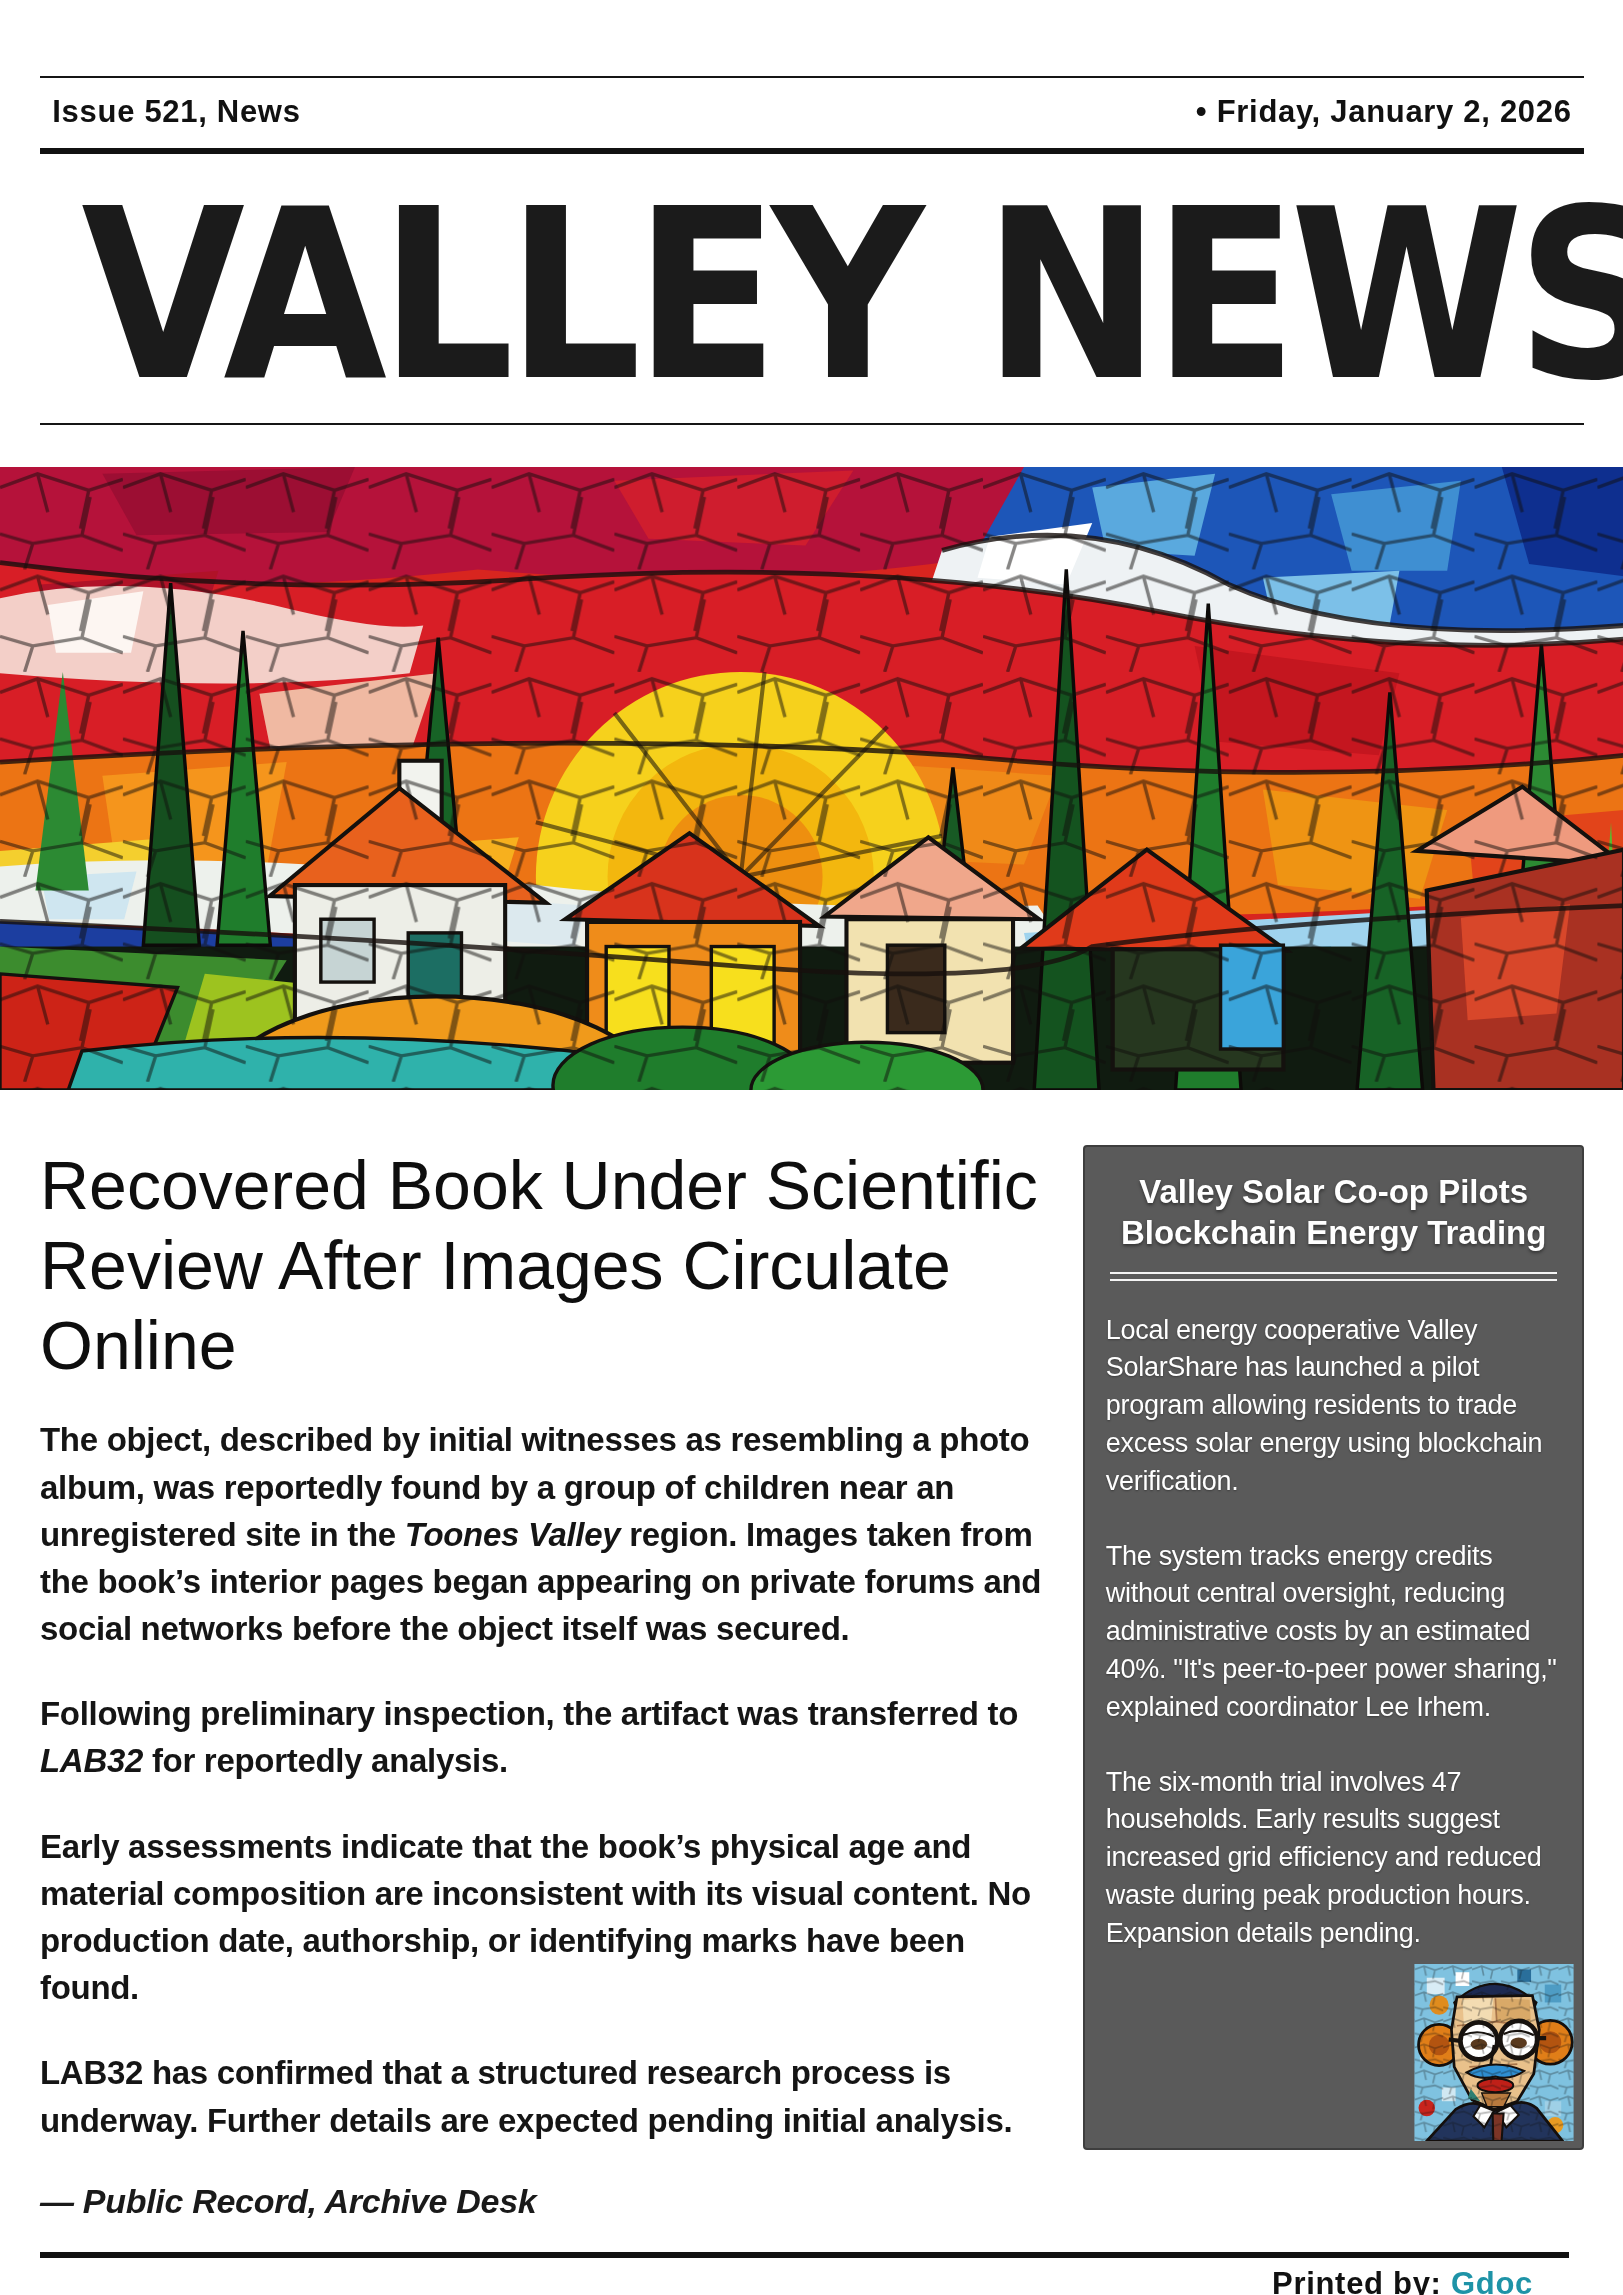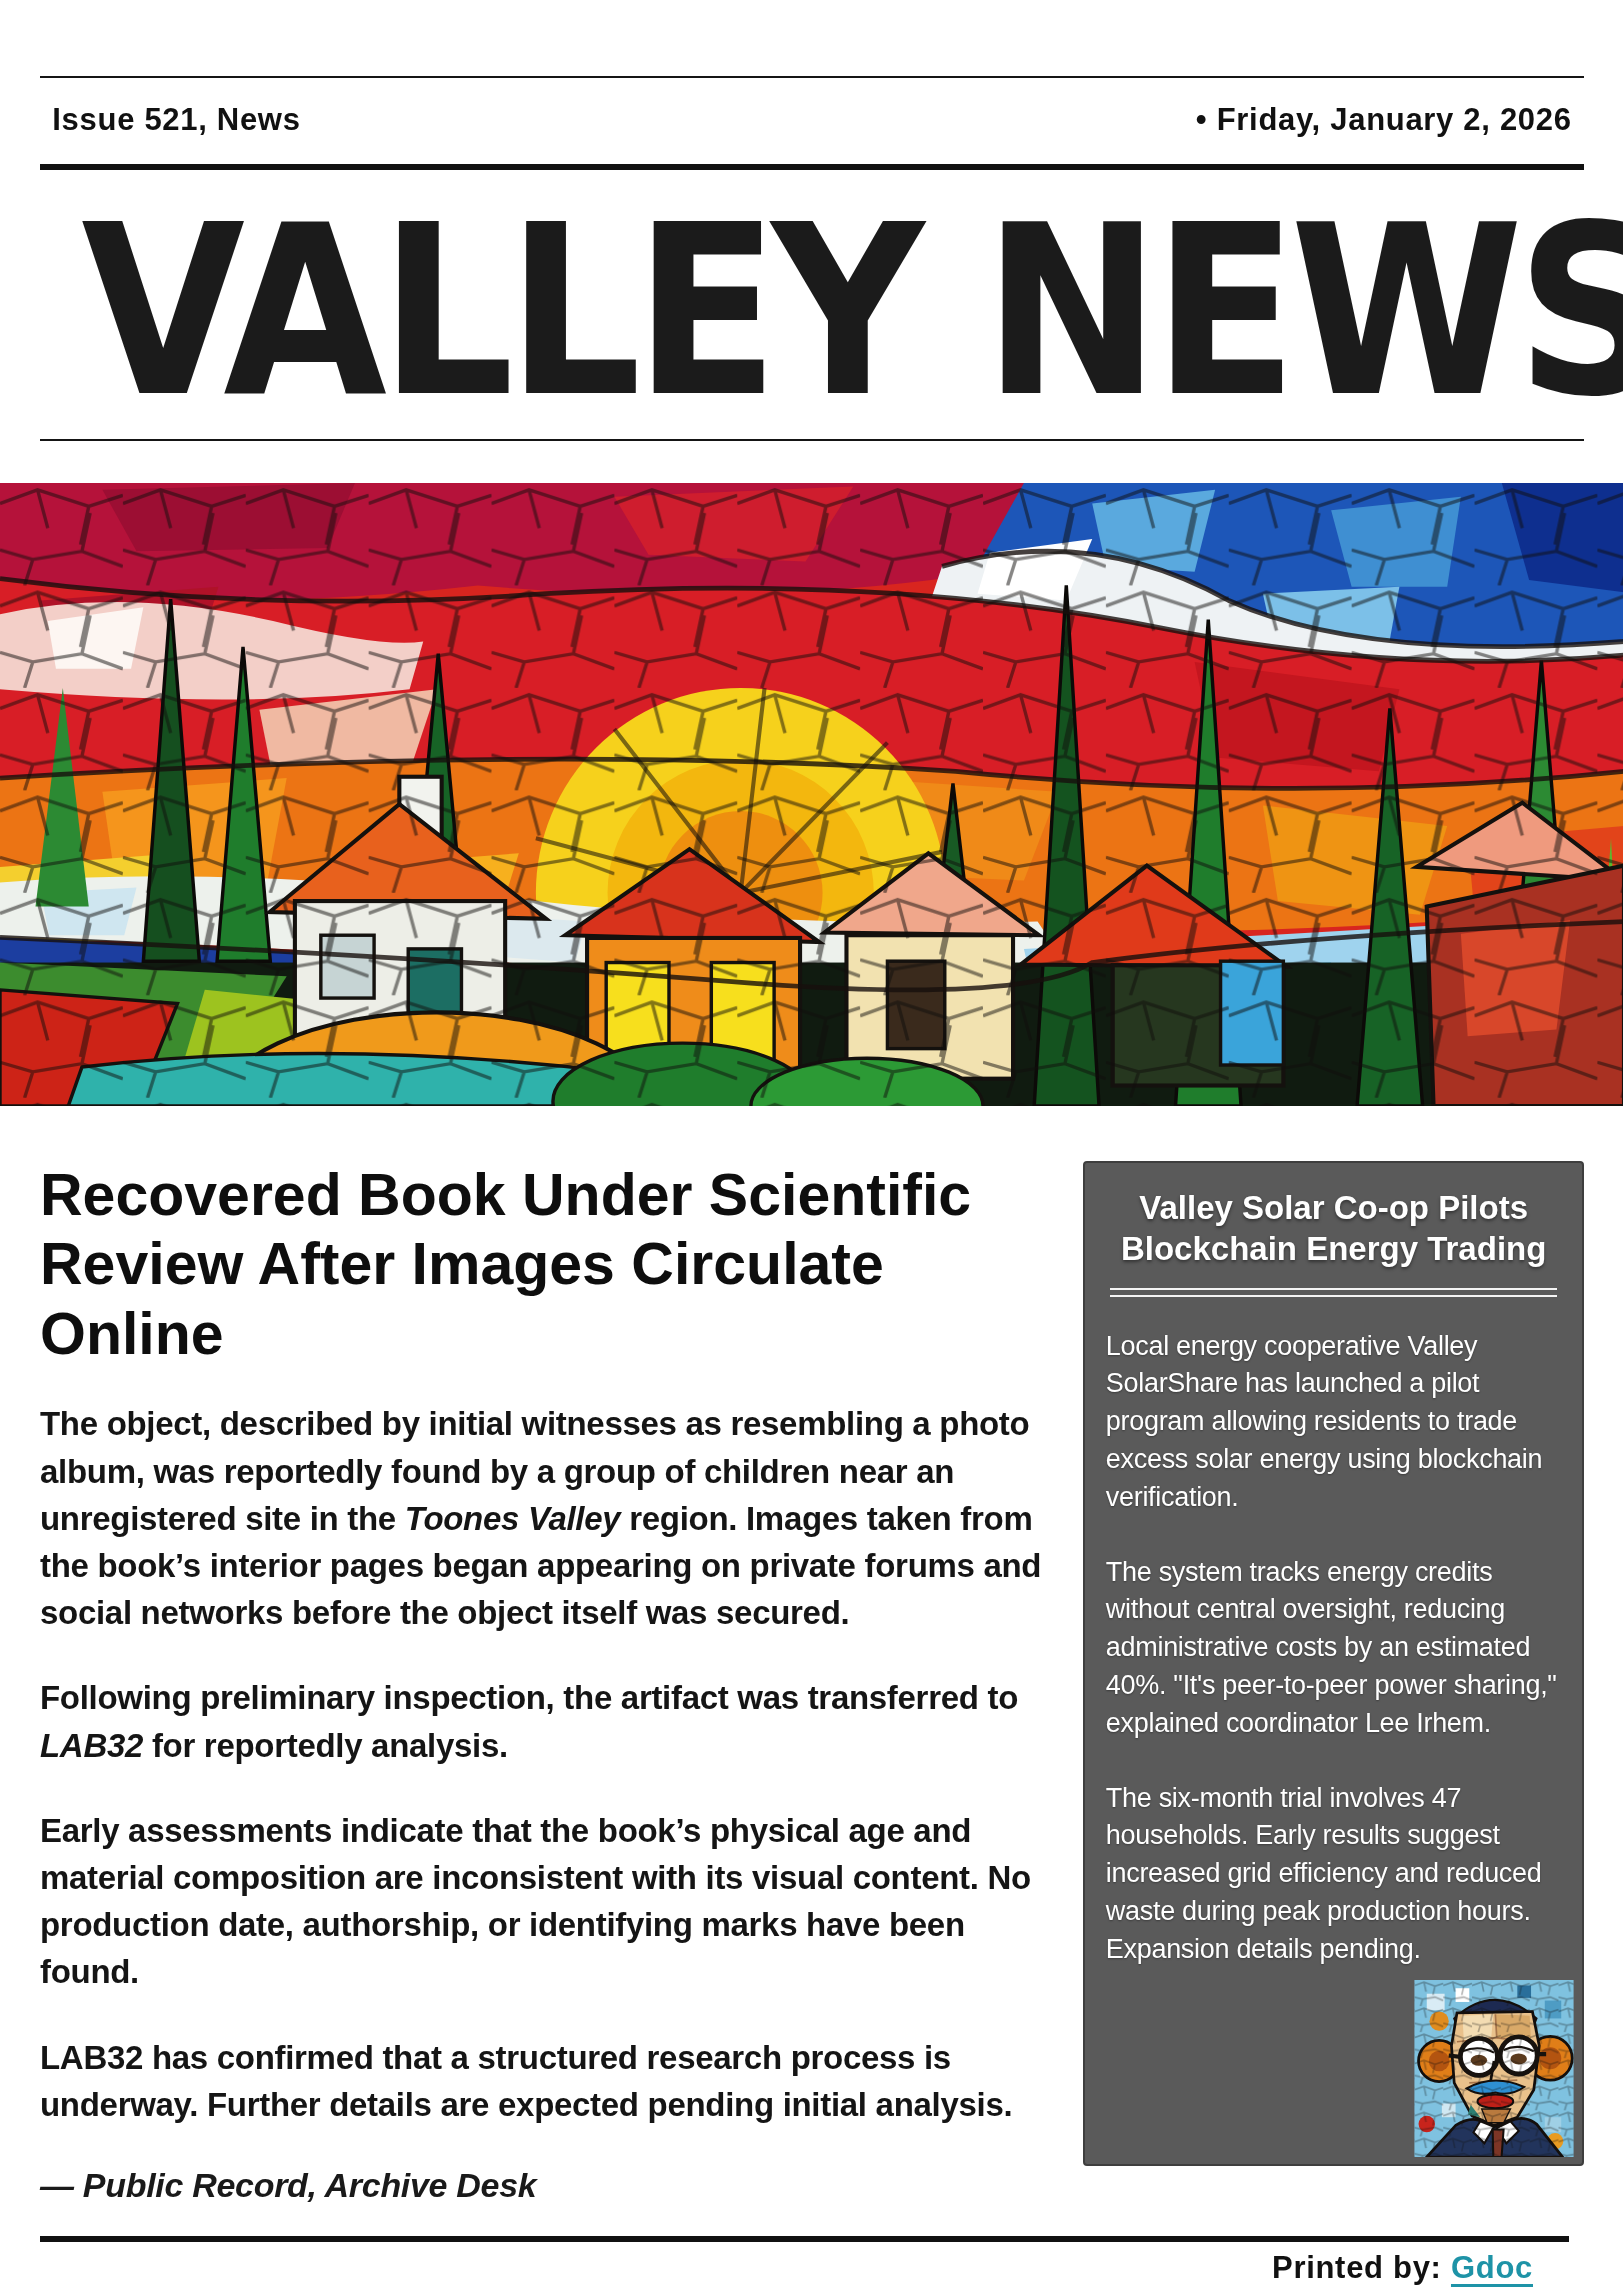--- a/index.html
+++ b/index.html
@@ -6,36 +6,36 @@
   body{
     width:1624px;height:2295px;overflow:hidden;position:relative;
     background:#ffffff;color:#141414;
     font-family:"Liberation Sans", sans-serif;
   }
   .rule{border:0;border-top:2.7px solid #151515;margin:0 40px;}
   #rule-top{margin-top:76px;}
   .rule-thick{border-top:6.1px solid #111;}
   .topbar{
     display:flex;justify-content:space-between;align-items:center;
-    margin:8px 40px;padding:16.4px 12.3px 18px 12.3px;
+    margin:0 40px;padding:16.4px 12.3px 18px 12.3px;
     font-size:31px;font-weight:600;letter-spacing:0.7px;color:#111;text-align:right;
   }
   .masthead-wrap{margin-top:30px;text-align:center;}
   .masthead{
     font-family:"DejaVu Sans", sans-serif;
     font-size:235px;font-weight:bold;line-height:.95;color:#1b1b1b;
     letter-spacing:-8.2px;transform:scaleX(.90);transform-origin:center;
     white-space:nowrap;margin:0;
   }
   #rule-mast{margin-top:15px;}
   .hero{display:block;margin-top:42px;width:1624px;height:623px;}
   .content{display:flex;gap:30px;margin:55px 40px 0 40px;align-items:flex-start;}
   .leftcol{width:1014px;}
   .headline{
-    font-size:59px;font-weight:bold;line-height:1.18;color:#0e0e0e;
+    font-size:68px;font-weight:normal;line-height:1.18;color:#0e0e0e;
     margin:0 0 31px 0;letter-spacing:0;
   }
   .article p{
     font-size:33px;font-weight:bold;line-height:1.43;color:#151515;
     margin:0 0 38px 0;letter-spacing:-0.3px;
   }
   .signature{
     font-size:34px;font-weight:bold;font-style:italic;color:#1a1a1a;
     margin-top:30px;letter-spacing:-0.3px;
   }

